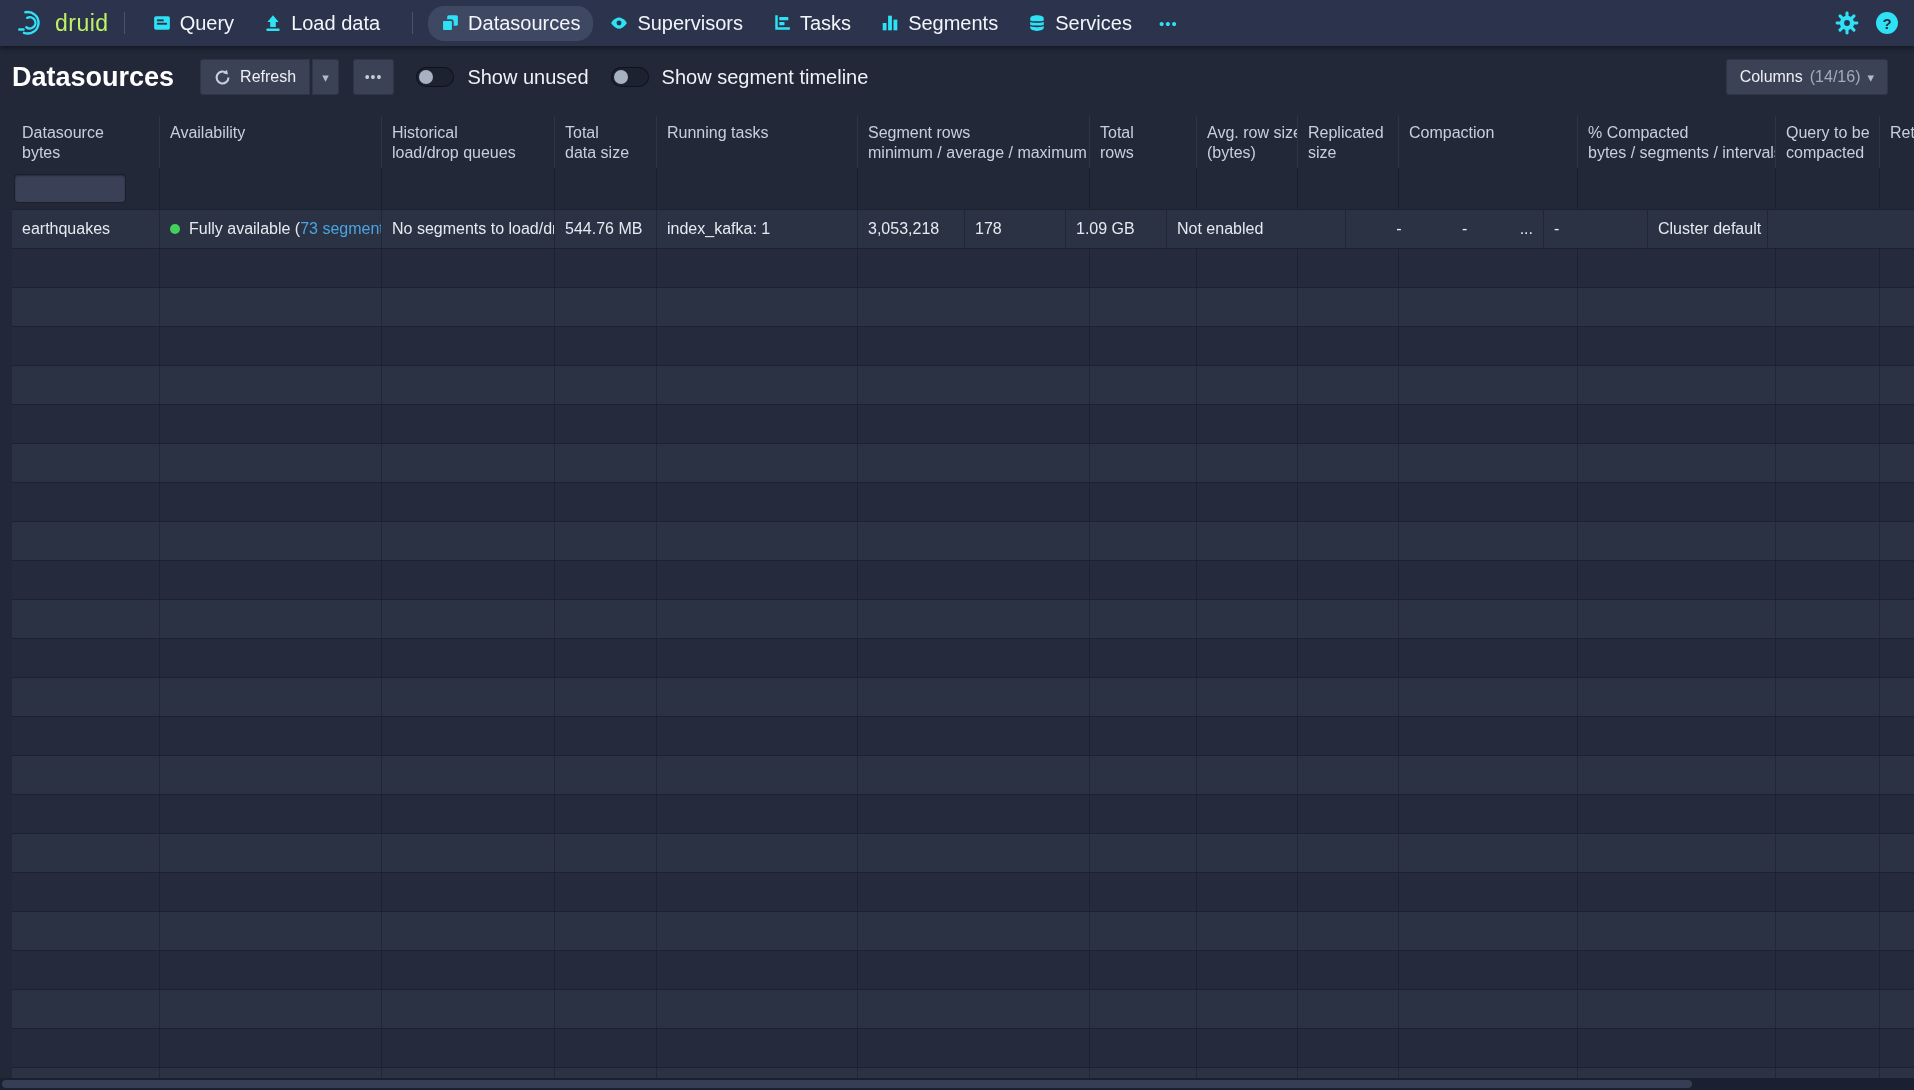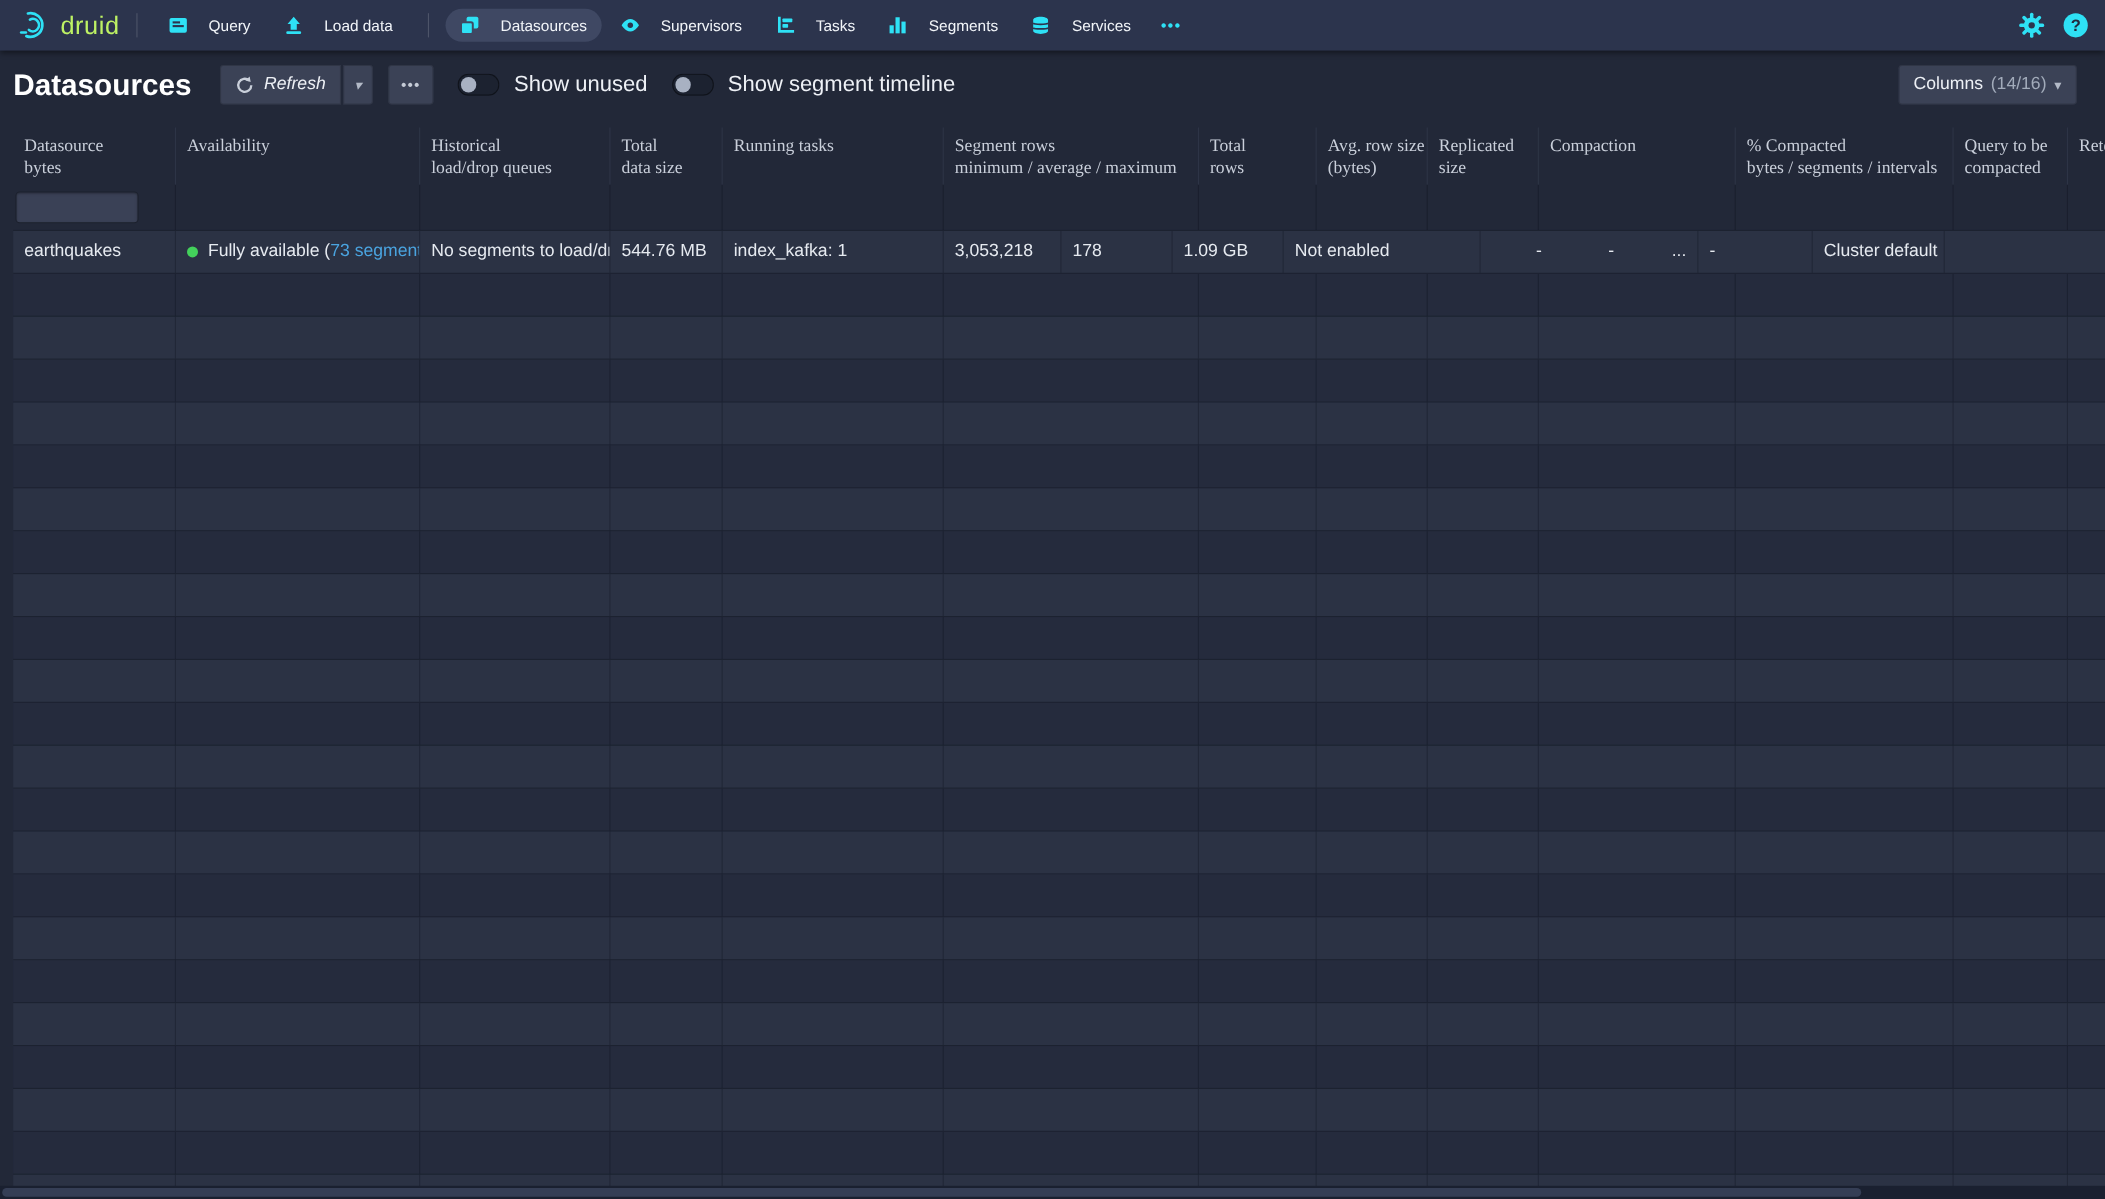--- a/index.html
+++ b/index.html
@@ -13,59 +13,59 @@
   }
   
   .navbar {
     height:46px; background:#2c344d; display:flex; align-items:center;
     padding:0 16px; box-shadow:0 2px 5px rgba(0,0,0,.45); position:relative; z-index:5;
   }
   .brand { display:flex; align-items:center; }
   .brand-text { font-size:23px; color:#bef264; margin-left:9px; letter-spacing:.5px; }
   .nav-divider { width:1px; height:22px; background:rgba(255,255,255,.16); margin:0 15px; }
   .nav-item {
-    display:flex; align-items:center; gap:19px; color:#f2f5f9; font-size:14px;
+    display:flex; align-items:center; gap:9px; color:#f2f5f9; font-size:20px;
     padding:6px 13px; margin-right:4px; border-radius:16px; cursor:pointer; white-space:nowrap;text-align:right;
   }
   .nav-item.active { background:#3f4863; }
   .nav-icon { display:flex; align-items:center; }
   .nav-more { color:#2ee1f5; font-size:15px; letter-spacing:1px; padding:6px 10px; cursor:pointer; }
   .nav-right { margin-left:auto; display:flex; align-items:center; gap:17px; }
   .help-badge {
     width:22px; height:22px; border-radius:50%; background:#2ee1f5; color:#222a3e;
     font-weight:bold; font-size:15px; display:flex; align-items:center; justify-content:center;
   }
   
   .toolbar { height:62px; display:flex; align-items:center; padding:0 12px; }
   .page-title { font-size:27px; font-weight:bold; color:#ffffff; margin:0 26px 0 0; }
   .btn {
     background:#3b4256; color:#edf0f5; font-size:16px; height:36px; border-radius:3px;
     display:flex; align-items:center; padding:0 14px; cursor:pointer; white-space:nowrap;
     box-shadow:inset 0 0 0 1px rgba(0,0,0,.18);
   }
-  .btn-group { display:flex;font-style:italic; }
+  .btn-group { display:flex; }
   .btn-group .btn.main { border-radius:3px 0 0 3px; }
   .btn-group .btn.caret { border-radius:0 3px 3px 0; margin-left:2px; padding:0 10px; }
   .caret-glyph { color:#b3bac7; font-size:13px; }
   .more-btn { margin-left:14px; padding:0 12px; color:#c5cbd6; letter-spacing:1px; font-size:14px; }
   .switch-wrap { display:flex; align-items:center; margin-left:22px; }
   .switch {
     width:38px; height:20px; border-radius:10px; background:#1c2230;
     box-shadow:inset 0 0 0 1px rgba(0,0,0,.45); cursor:pointer; display:flex;
   }
   .knob { width:14px; height:14px; border-radius:50%; background:#a8b1c2; margin:3px; }
   .switch-label { margin-left:13px; font-size:20px; color:#eef1f6; }
   .columns-btn { margin-left:auto; margin-right:14px; gap:7px; }
   .columns-count { color:#a2abba; }
   
   .table { margin:8px 0 0 12px; position:relative; }
   .thead { display:flex; height:52px; }
   .th {
     padding:7px 10px 0; font-size:16px; line-height:20px; color:#c9cfda;
-    border-right:1px solid rgba(150,165,195,.10); overflow:hidden; white-space:nowrap; cursor:pointer;font-family:Liberation Serif, serif;
+    border-right:1px solid rgba(150,165,195,.10); overflow:hidden; white-space:nowrap; cursor:pointer;
   }
   .tfilter { display:flex; height:42px; border-bottom:1px solid #1c2230; }
   .tfilter > div { border-right:1px solid rgba(8,12,22,.28); padding:7px 0 0 3px; }
   .filter-input {
     width:110px; height:27px; background:#3a4156; border:none; border-radius:3px;
     box-shadow:inset 0 1px 2px rgba(0,0,0,.35), 0 0 0 1px rgba(0,0,0,.2);
     color:#eef1f6; font-size:15px; padding:0 8px; outline:none;
   }
   .tr { display:flex; height:39px; border-bottom:1px solid #1c2230; }
   .tr.light { background:#2b3244; }

